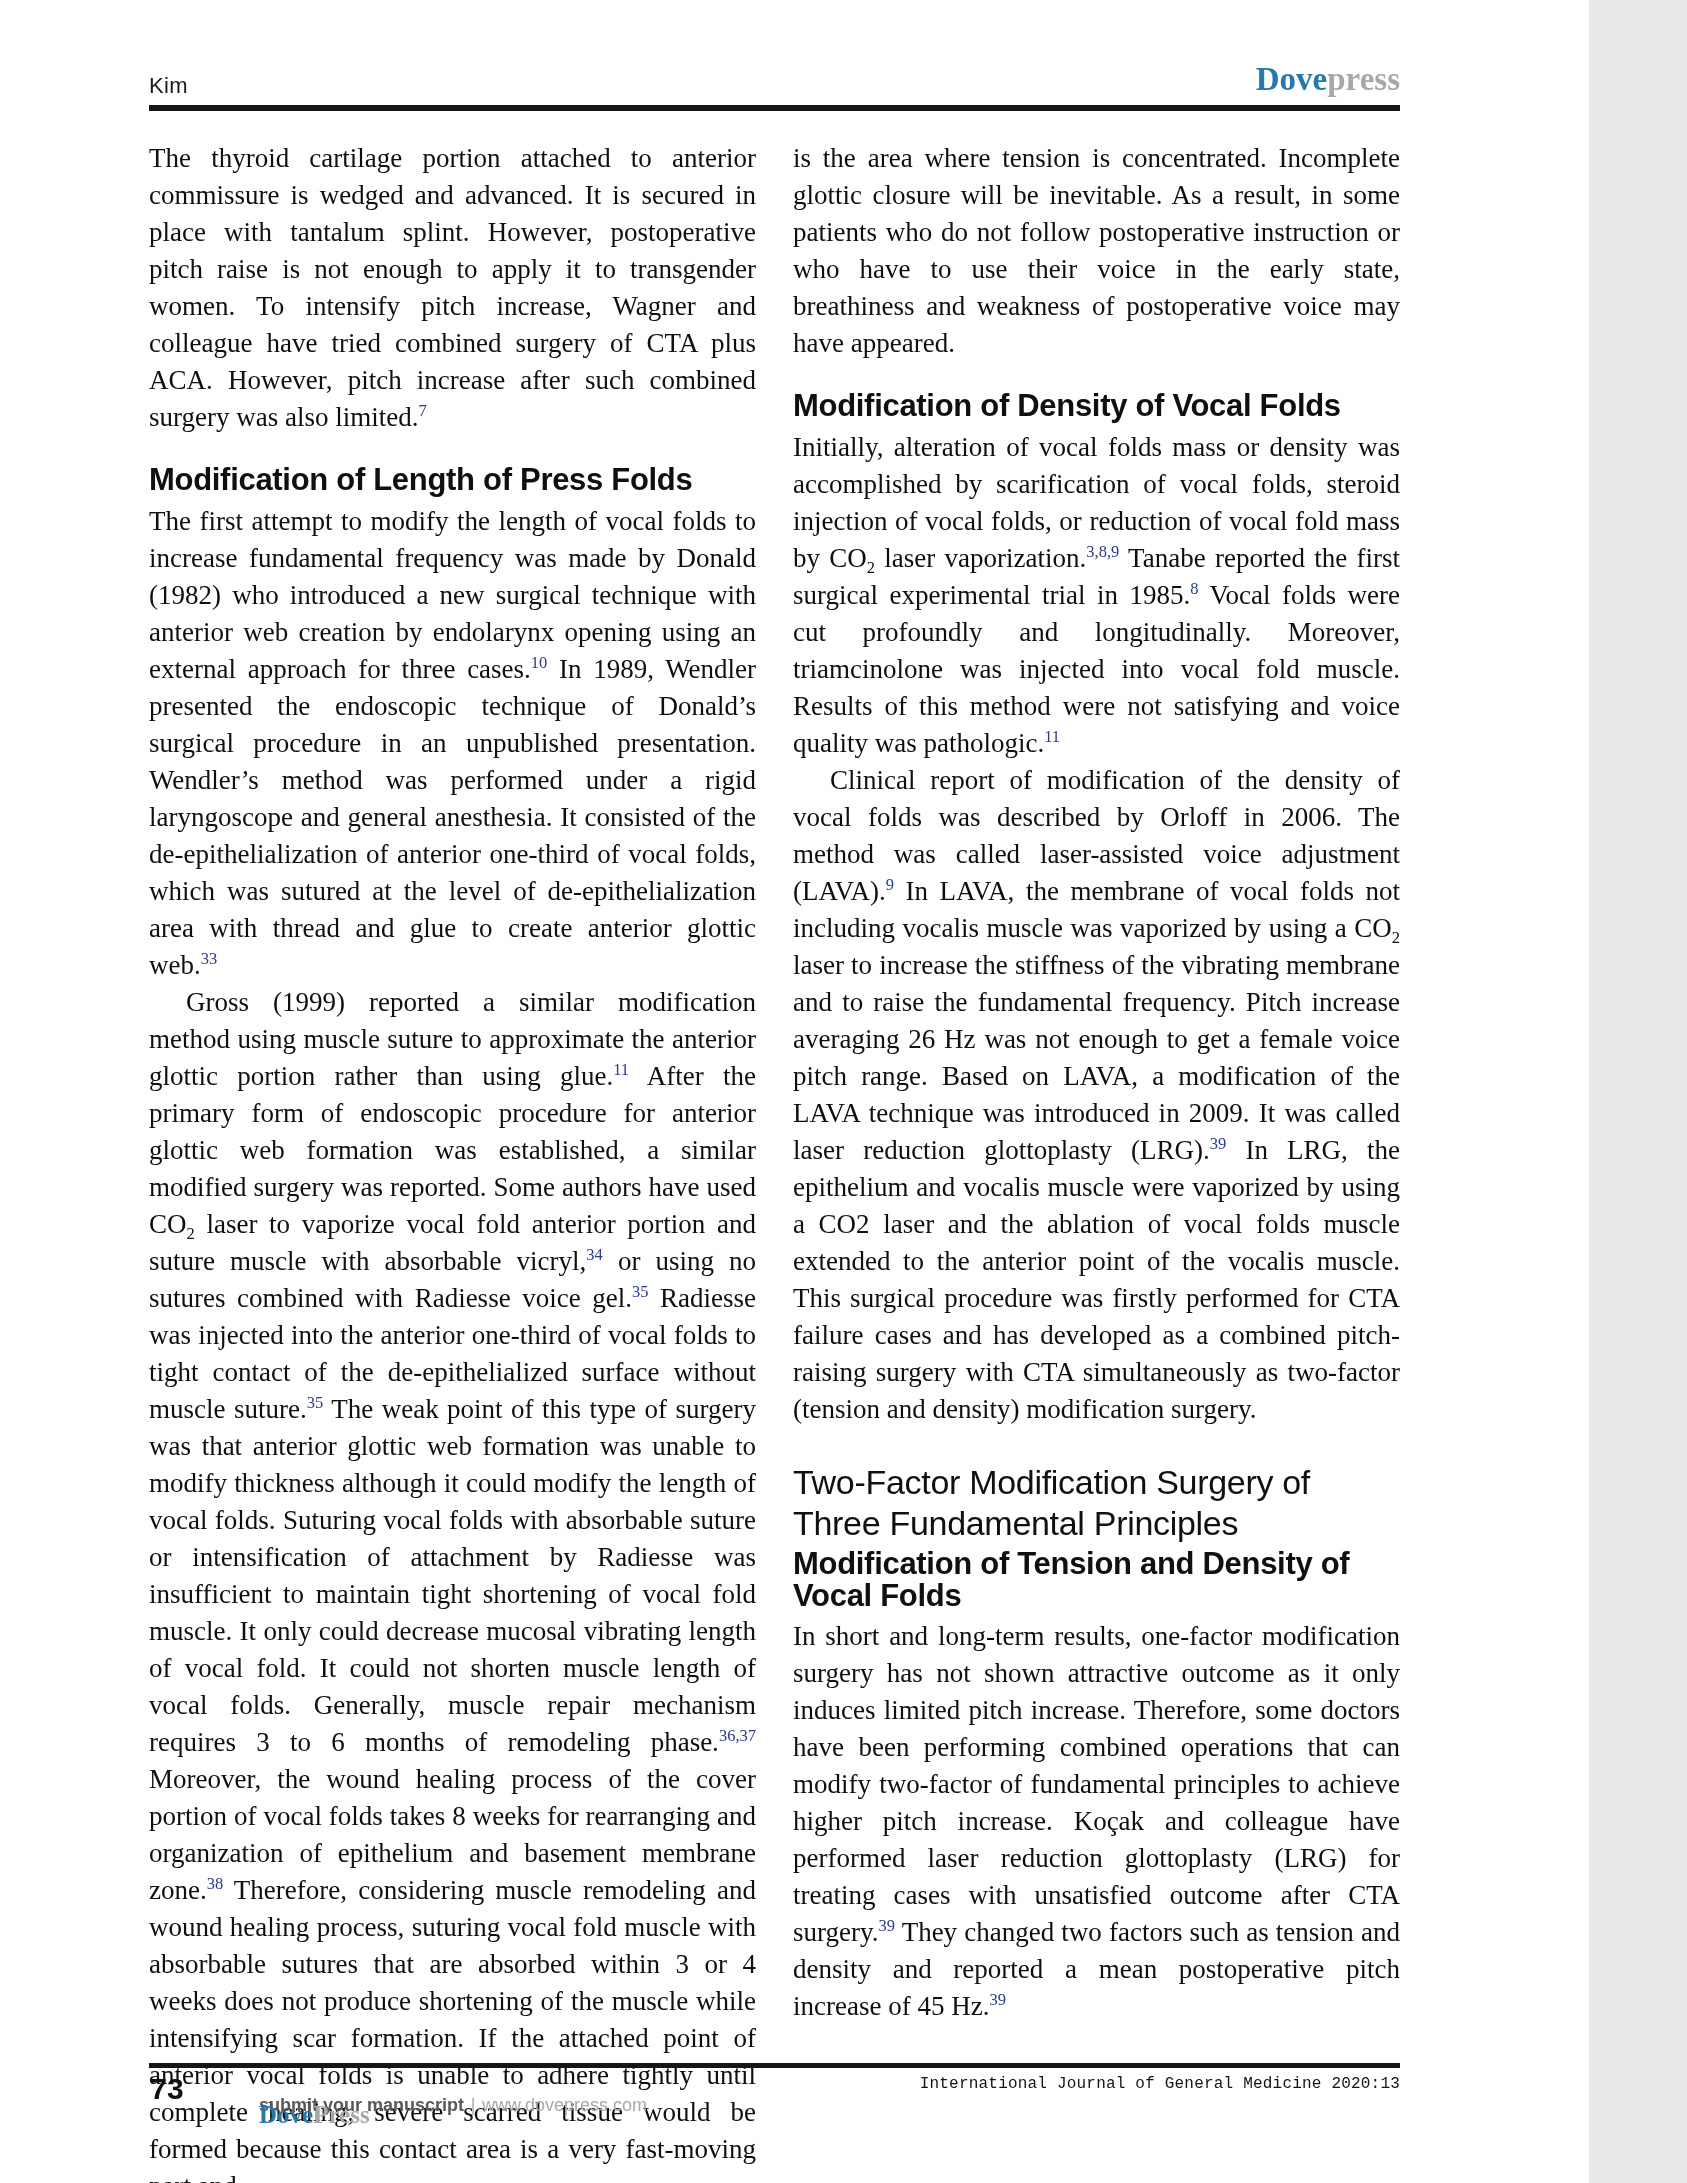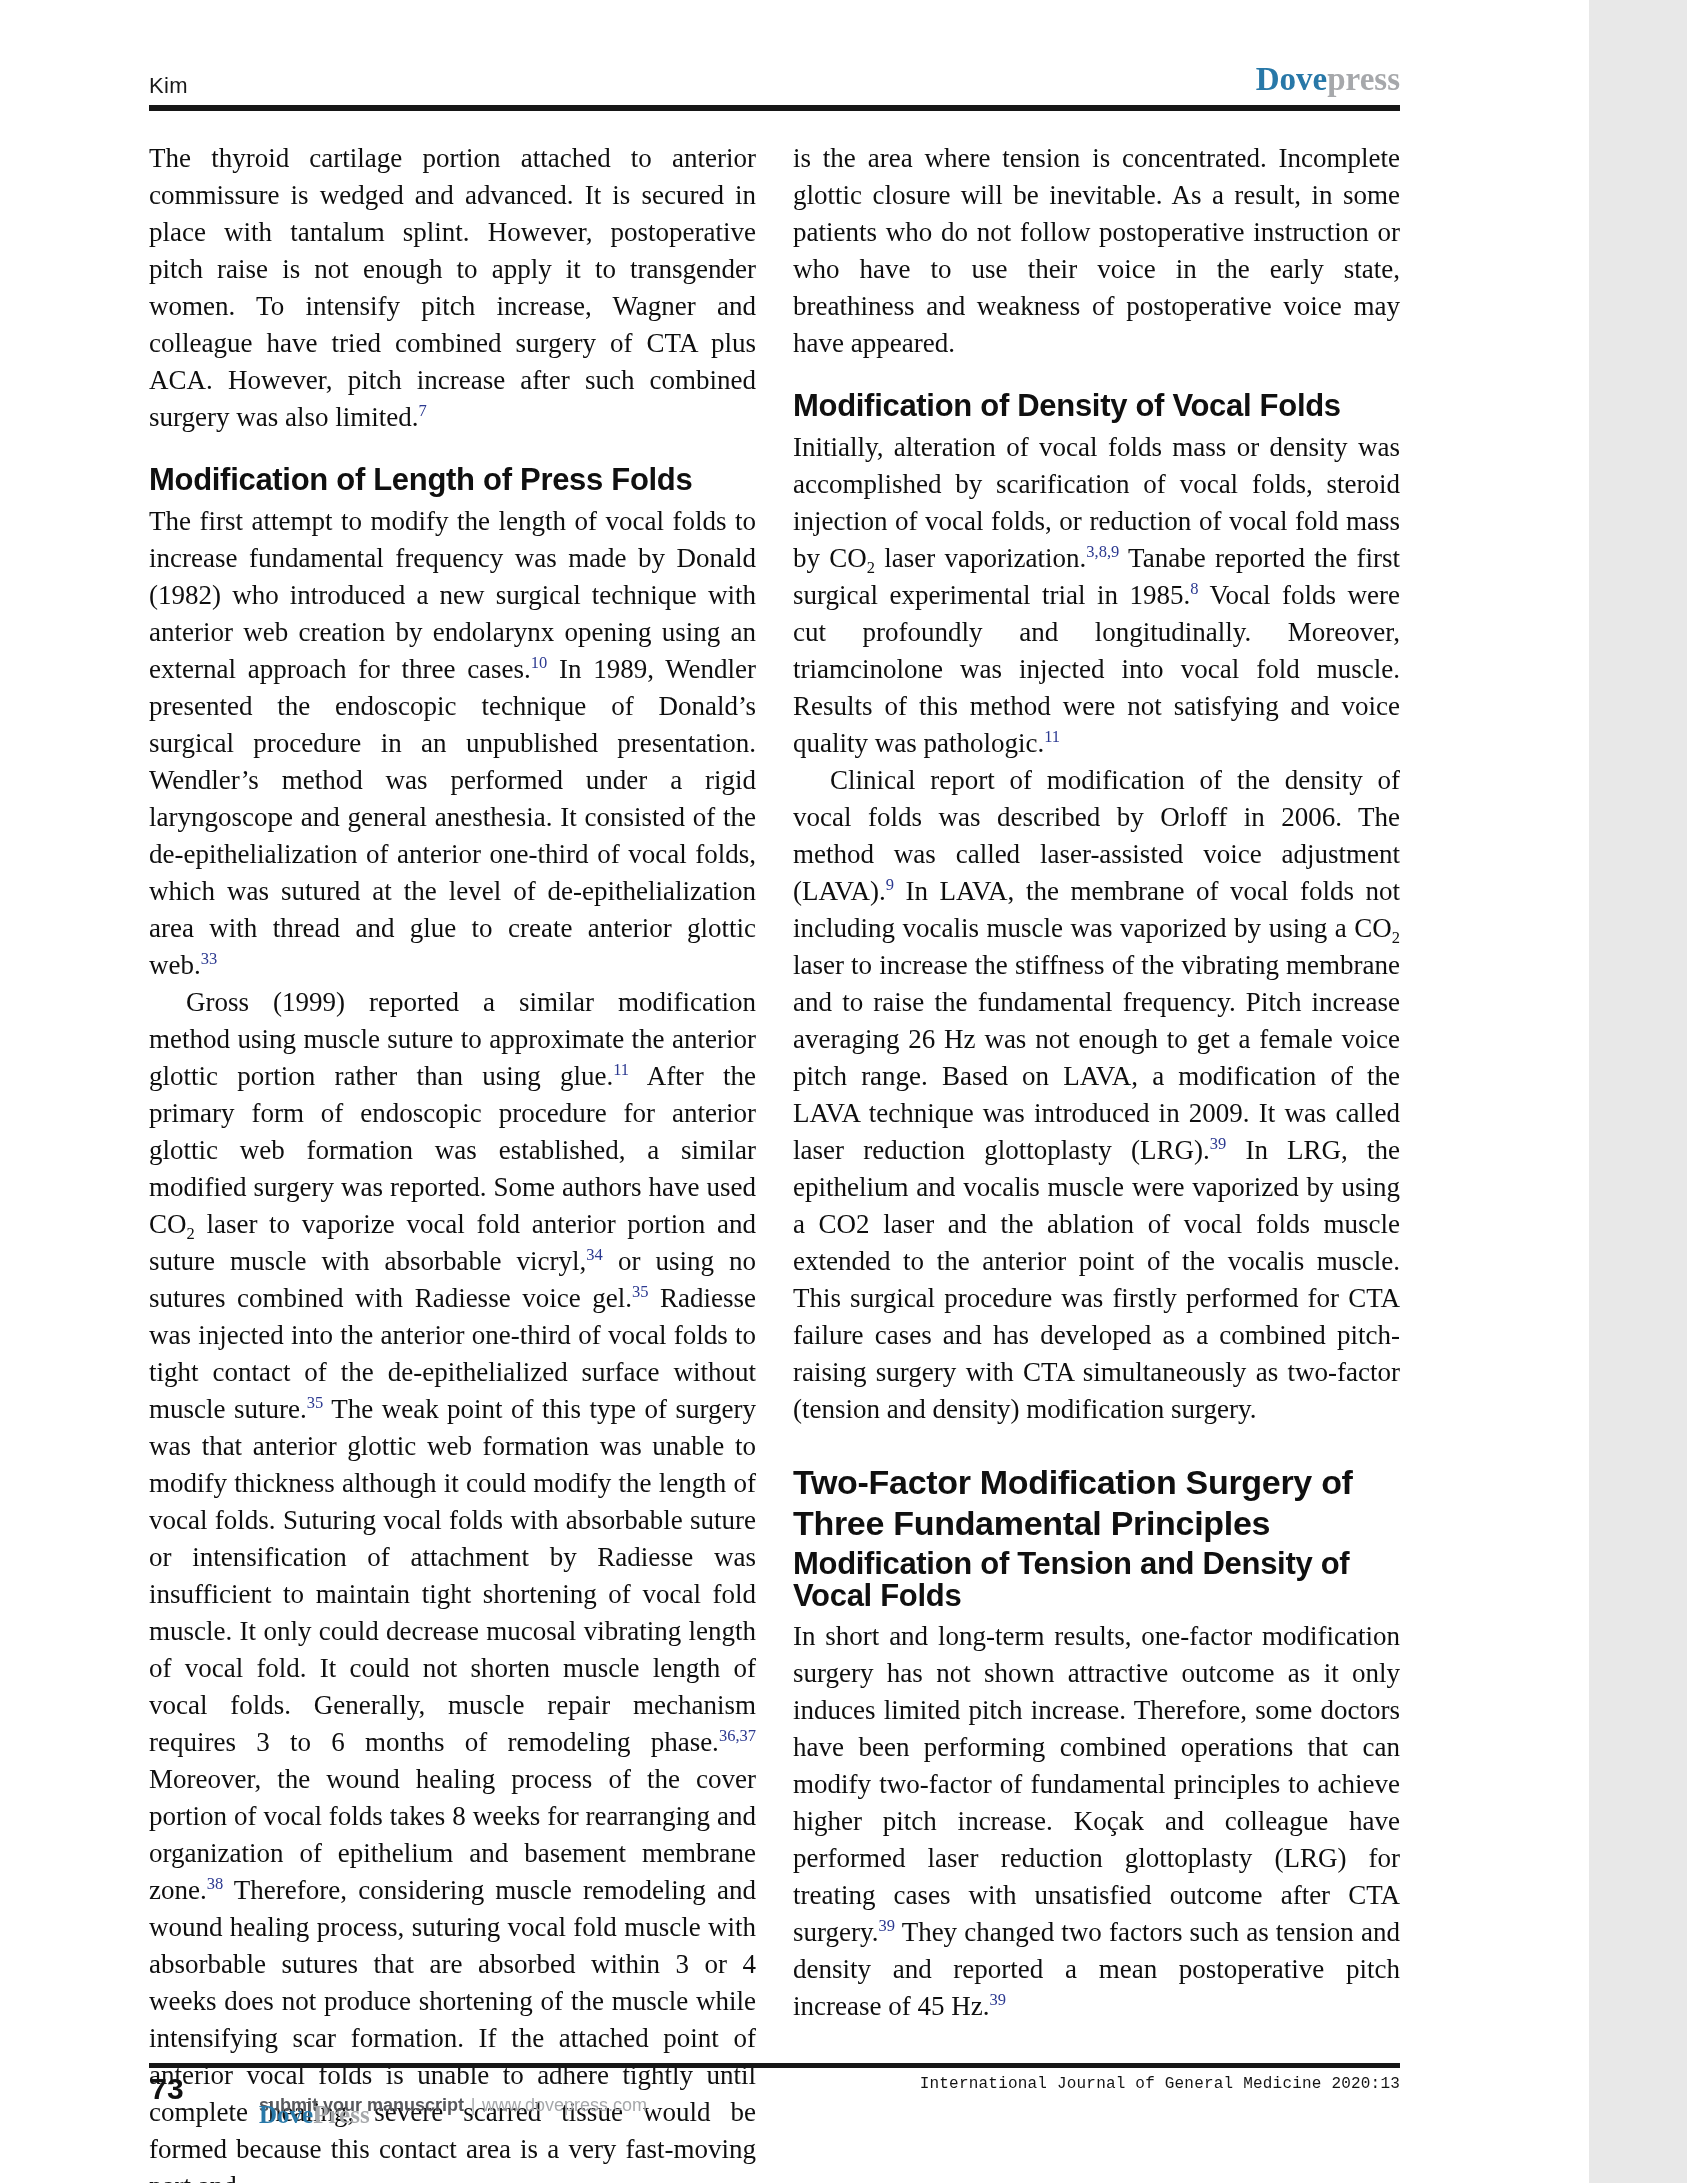--- a/index.html
+++ b/index.html
@@ -26,21 +26,21 @@
   
   .body{
     position:absolute;left:149px;right:189px;top:140px;
     display:flex;gap:37px;justify-content:center;
   }
   .col{width:656px;text-align:justify;font-size:27px;line-height:37px;}
   .col p{margin:0;}
   .col p.indent{text-indent:37px;}
   .col h1{
     font-family:"Liberation Sans",sans-serif;
-    font-weight:700;font-size:34px;line-height:41px;letter-spacing:-0.3px;
+    font-weight:400;font-size:34px;line-height:41px;letter-spacing:-0.3px;
     margin:34px 0 4px 0;text-align:left;color:#101010;
   }
   .col h2{
     font-family:"Liberation Sans",sans-serif;
     font-weight:700;font-size:31px;line-height:32px;letter-spacing:-0.3px;
     margin:28px 0 6.6px 0;text-align:left;color:#101010;
   }
   .col h1 + h2{margin-top:0;}
   .col h2:first-child{margin-top:0;}
   sup.ref{

